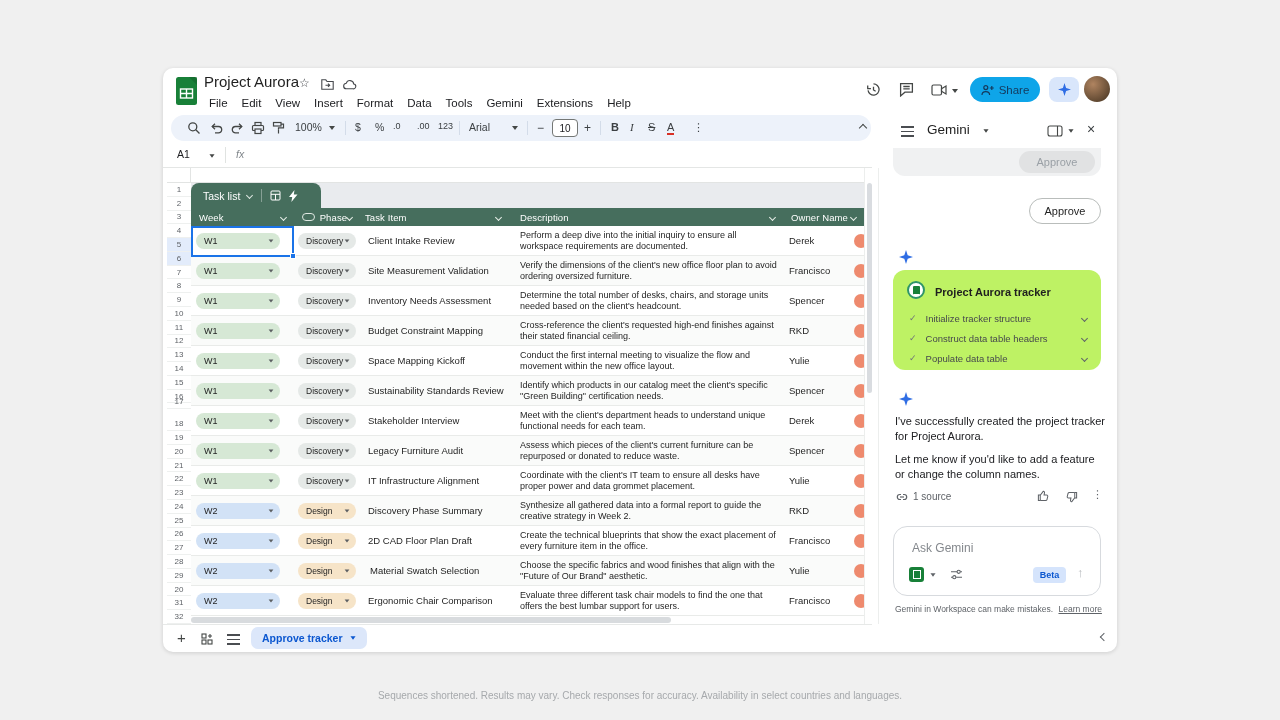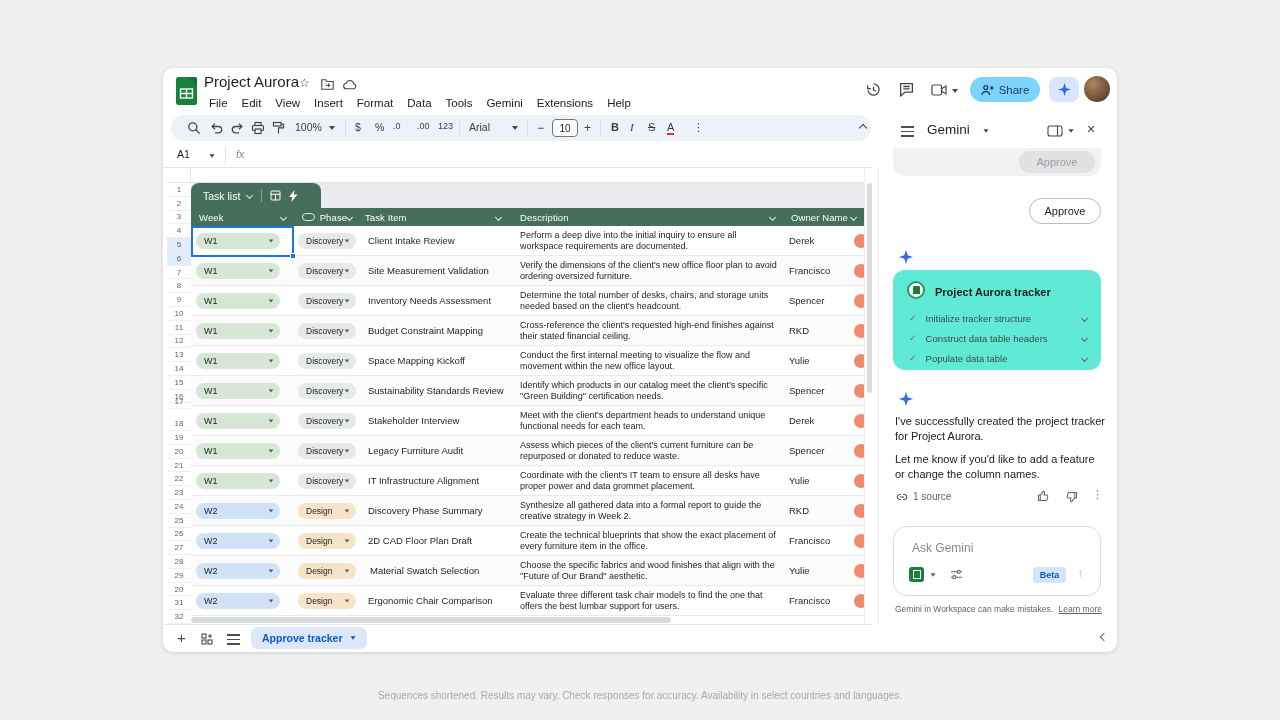--- a/index.html
+++ b/index.html
@@ -80,21 +80,21 @@
         <path d="M4 4.2h6M4 6.4h6"></path>
       </svg>
   </div>
   <div class="a icbtn" style="left:768px;top:16px">
     <svg width="16" height="12" viewBox="0 0 16 12" fill="none" stroke="#444746" stroke-width="1.2">
         <rect x="1" y="1" width="9.5" height="10" rx="1.5"></rect>
         <path d="M10.5 4.8 15 2v8l-4.5-2.8z"></path>
       </svg>
   </div>
   <div class="a tri" style="left:789px;top:21px;color:#444746"></div>
-  <div class="a" style="left:807px;top:9px;width:70px;height:25px;border-radius:13px;background:#7dd3fc;display:flex;align-items:center;justify-content:center;gap:5px">
+  <div class="a" style="left:807px;top:9px;width:70px;height:25px;border-radius:13px;background:#0ea5e9;display:flex;align-items:center;justify-content:center;gap:5px">
     <span>
         <svg width="13" height="12" viewBox="0 0 13 12" fill="none" stroke="#15395c" stroke-width="1.2">
           <circle cx="4.8" cy="3.6" r="2"></circle>
           <path d="M1 11c0-2 1.7-3.3 3.8-3.3S8.6 9 8.6 11"></path>
           <path d="M10.8 2v4M8.8 4h4"></path>
         </svg>
       </span>
     <span style="font-size:11.5px;color:#15395c;font-weight:500">Share</span>
   </div>
   <div class="a" style="left:886px;top:9px;width:30px;height:25px;border-radius:8px;background:#d9e6fb;display:flex;align-items:center;justify-content:center">
@@ -486,21 +486,21 @@
   </div>
 
   <div class="a" style="left:866px;top:130px;width:72px;height:26px;border-radius:14px;border:1px solid #b9bdbb;background:#fff;display:flex;align-items:center;justify-content:center;font-size:11px;color:#1f1f1f;box-sizing:border-box">Approve</div>
 
   <span class="a" style="left:736px;top:182px">
       <svg width="14" height="14" viewBox="0 0 14 14">
         <path d="M7 0L8.7 5.3 14 7 8.7 8.7 7 14 5.3 8.7 0 7 5.3 5.3Z" fill="#2f6de4"></path>
       </svg>
     </span>
 
-  <div class="a" style="left:730px;top:202px;width:208px;height:100px;background:#5eead4;border-radius:12px">
+  <div class="a" style="left:730px;top:202px;width:208px;height:100px;background:#bef264;border-radius:12px">
     <div style="position:absolute;left:14px;top:11px;width:18px;height:18px;border-radius:50%;border:2px solid #2f9469;box-sizing:border-box;background:#fff;display:flex;align-items:center;justify-content:center">
       <span style="width:7px;height:9px;background:#188038;border-radius:1px;display:block;box-shadow:inset 0 -3px 0 -2px #fff"></span>
     </div>
     <div style="position:absolute;left:42px;top:16px;font-size:11px;font-weight:700;color:#1f1f1f">Project Aurora tracker</div>
     <div id="trackersteps">
         <div class="step" style="top: 38px;">
           <span class="chk">✓</span>
           <span class="lbl">Initialize tracker structure</span>
           <span class="cv"></span>
         </div>

